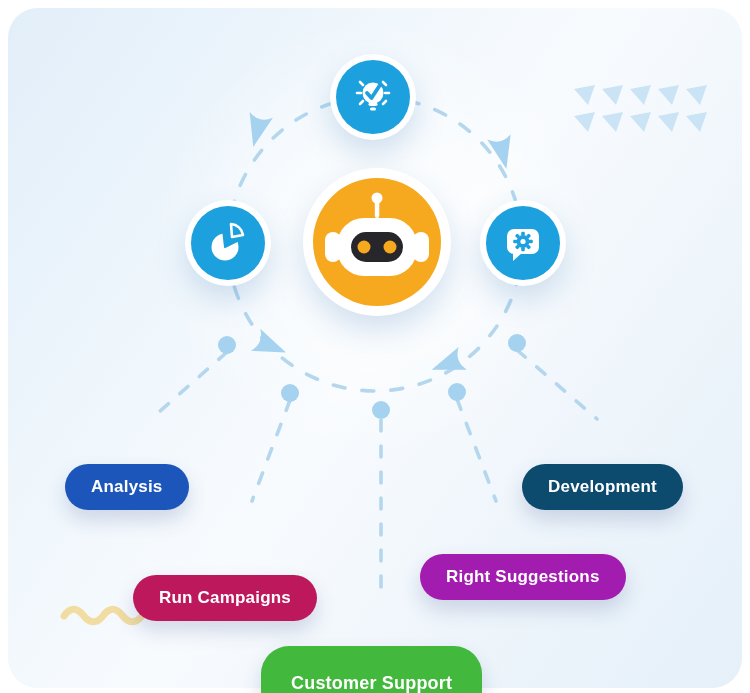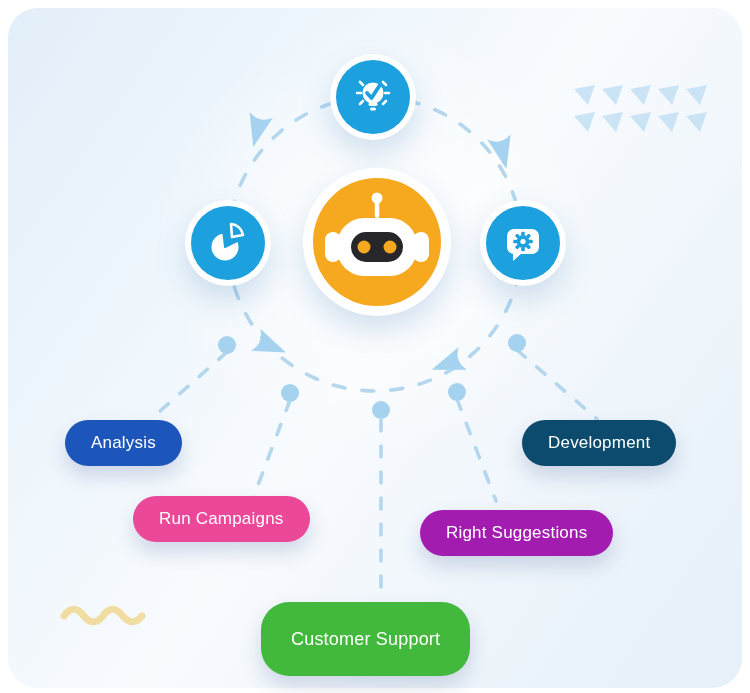--- a/index.html
+++ b/index.html
@@ -19,23 +19,24 @@
     position:absolute;border-radius:50%;background:#ffffff;
     display:flex;align-items:center;justify-content:center;
     box-shadow:0 14px 30px rgba(60,125,180,.22);
   }
   .node-inner{
     border-radius:50%;display:flex;align-items:center;justify-content:center;
   }
   .pill{
     position:absolute;height:46px;border-radius:26px;
     display:flex;align-items:center;justify-content:center;
-    padding:0 26px;color:#ffffff;font-weight:400;font-size:17px;
+    padding:0 26px;color:#ffffff;font-weight:700;font-size:17px;
     letter-spacing:.2px;white-space:nowrap;
     box-shadow:0 10px 20px rgba(40,60,130,.18);
+    margin-top:44px;
   }
   .pill-lg{height:50px;font-size:18px;padding:12px 30px;border-radius:28px;}
 </style>
 </head>
 <body>
 
 <div class="panel"></div>
 
 <svg class="deco" width="750" height="693" viewBox="0 0 750 693">
   <defs>
@@ -145,19 +146,19 @@
       <rect x="20" y="36" width="80" height="58" rx="27" fill="#ffffff"></rect>
       <rect x="34" y="50" width="52" height="30" rx="15" fill="#26262b"></rect>
       <circle cx="47" cy="65" r="6.5" fill="#f6a81e"></circle>
       <circle cx="73" cy="65" r="6.5" fill="#f6a81e"></circle>
     </svg>
   </div>
 </div>
 
 <div class="pill" style="left: 65px; top: 420px; background-color: rgb(29, 86, 187);">Analysis</div>
 
-<div class="pill" style="left: 133px; top: 496px; background-color: #ec4899;">Run Campaigns</div>
+<div class="pill" style="left: 133px; top: 531px; background-color: #be185d;">Run Campaigns</div>
 
 <div class="pill pill-lg" style="left: 261px; top: 602px; background-color: rgb(66, 184, 60);">Customer Support</div>
 
 <div class="pill" style="left: 420px; top: 510px; background-color: #a21caf;">Right Suggestions</div>
 
 <div class="pill" style="left: 522px; top: 420px; background-color: #0c4a6e;">Development</div>
 
 </body></html>

